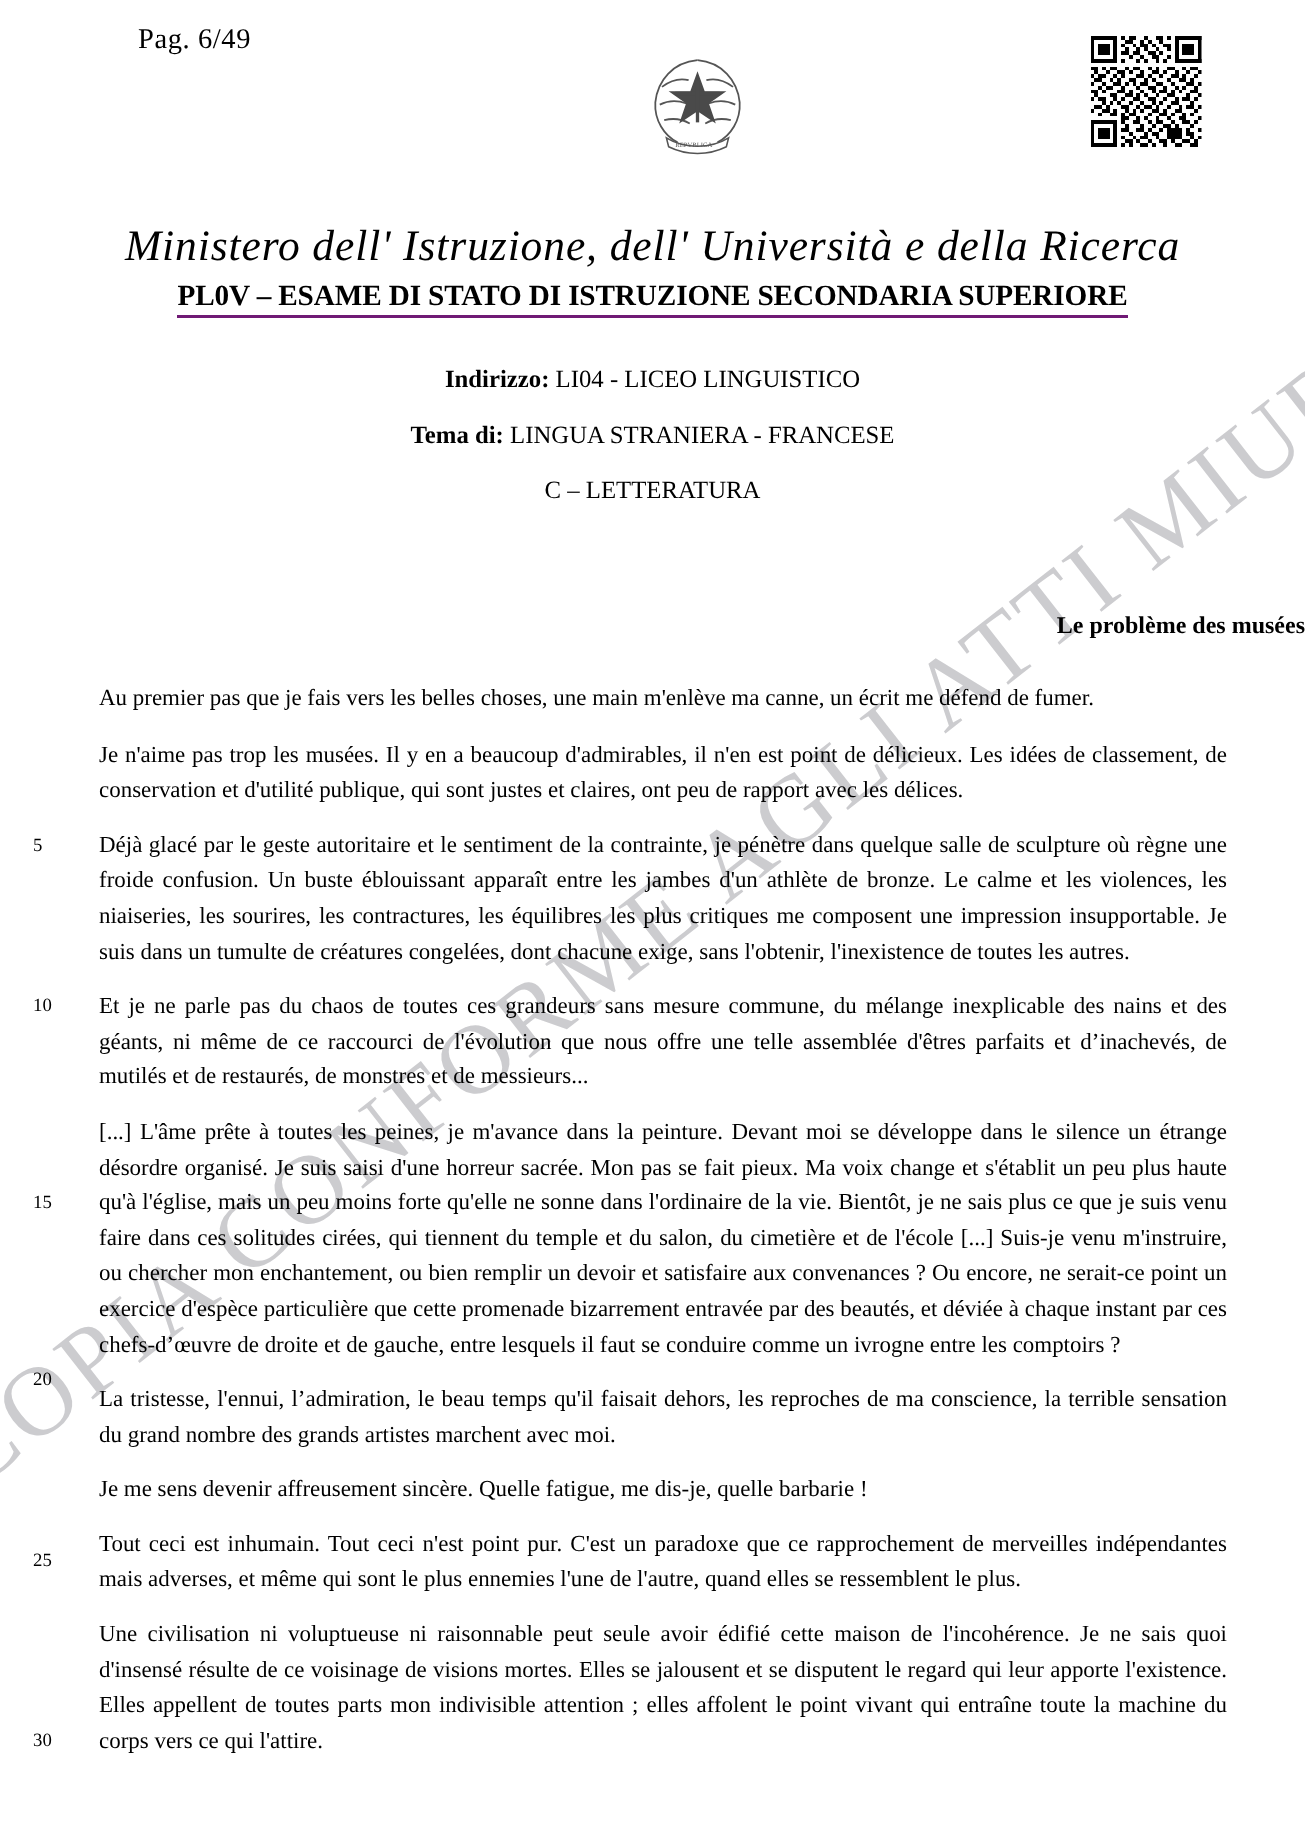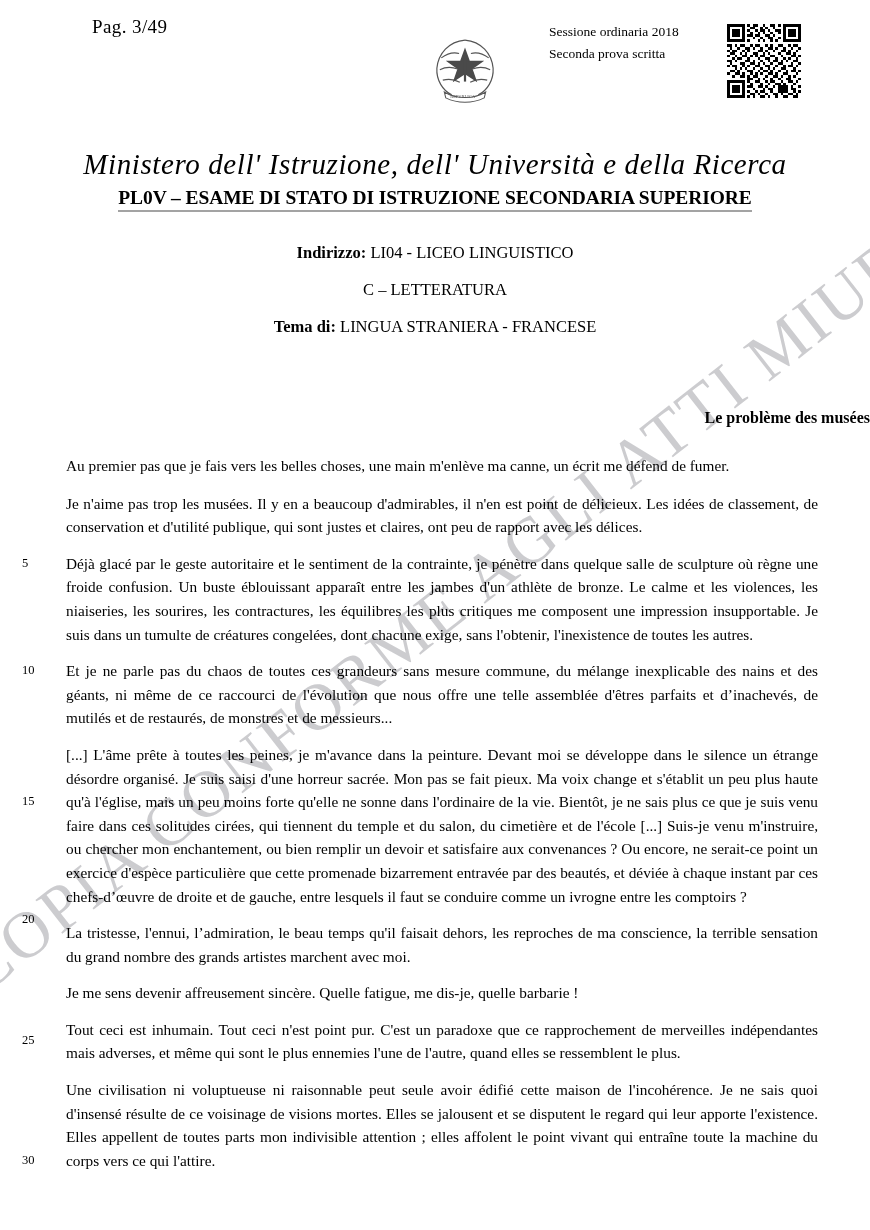--- a/index.html
+++ b/index.html
@@ -94,21 +94,21 @@
   .exam-title-wrap {
     text-align: center;
     margin-top: 6px;
     position: relative;
     z-index: 10;
   }
   .exam-title {
     display: inline-block;
     font-weight: bold;
     font-size: 19.5px;
-    border-bottom: 2px solid #a3a3a3;
+    border-bottom: 2px solid #701a75;
     padding-bottom: 1px;
     letter-spacing: -0.1px;
   }
   .subtitle {
     text-align: center;
     font-size: 16.5px;
     position: relative;
     z-index: 10;
   }
   .sub1 { margin-top: 31px; font-family: Liberation Serif, serif; }
@@ -150,26 +150,22 @@
 </head>
 <body>
 
 <div id="page">
 
   <div id="watermark">
     <div id="watermark-text">COPIA CONFORME AGLI ATTI MIUR</div>
   </div>
 
   <div class="header">
-    <div class="pag">Pag.  3/49</div>
-
-    <div class="session-block">
-      <div>Sessione ordinaria 2018</div>
-      <div>Seconda prova scritta</div>
-    </div>
+    <div class="pag">Pag.  6/49</div>
+
 
     <svg class="emblem" viewBox="0 0 100 110">
       <g fill="none" stroke="#555" stroke-width="1.6">
         <path d="M50 16 C28 18 14 34 12 54 C11 70 20 84 32 90"></path>
         <path d="M50 16 C72 18 86 34 88 54 C89 70 80 84 68 90"></path>
         <path d="M18 40 C26 34 34 32 42 34"></path>
         <path d="M82 40 C74 34 66 32 58 34"></path>
         <path d="M16 56 C24 52 32 52 40 55"></path>
         <path d="M84 56 C76 52 68 52 60 55"></path>
         <path d="M20 70 C28 68 36 69 43 73"></path>
@@ -420,24 +416,24 @@
 
   <div class="ministry">Ministero dell' Istruzione, dell' Università e della Ricerca</div>
 
   <div class="exam-title-wrap">
     <span class="exam-title">PL0V – ESAME DI STATO DI ISTRUZIONE SECONDARIA SUPERIORE</span>
   </div>
 
   <div class="subtitle sub1">
     <b>Indirizzo:</b><span> LI04 - LICEO LINGUISTICO</span>
   </div>
-  <div class="subtitle sub3">C – LETTERATURA</div>
   <div class="subtitle sub2">
     <b>Tema di:</b><span> LINGUA STRANIERA - FRANCESE</span>
   </div>
+  <div class="subtitle sub3">C – LETTERATURA</div>
 
   <div class="doc-title">Le problème des musées</div>
 
   <div class="text-body">
     <div class="para">
       <span class="lineno"></span>
       <span>Au premier pas que je fais vers les belles choses, une main m'enlève ma canne, un écrit me défend de fumer.</span>
     </div>
 
     <div class="para first">

